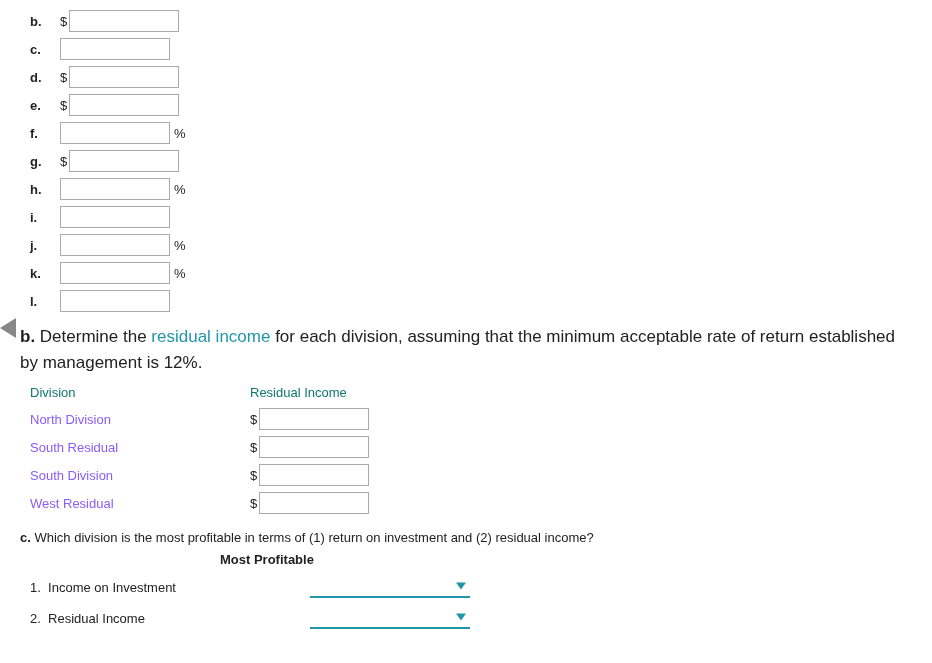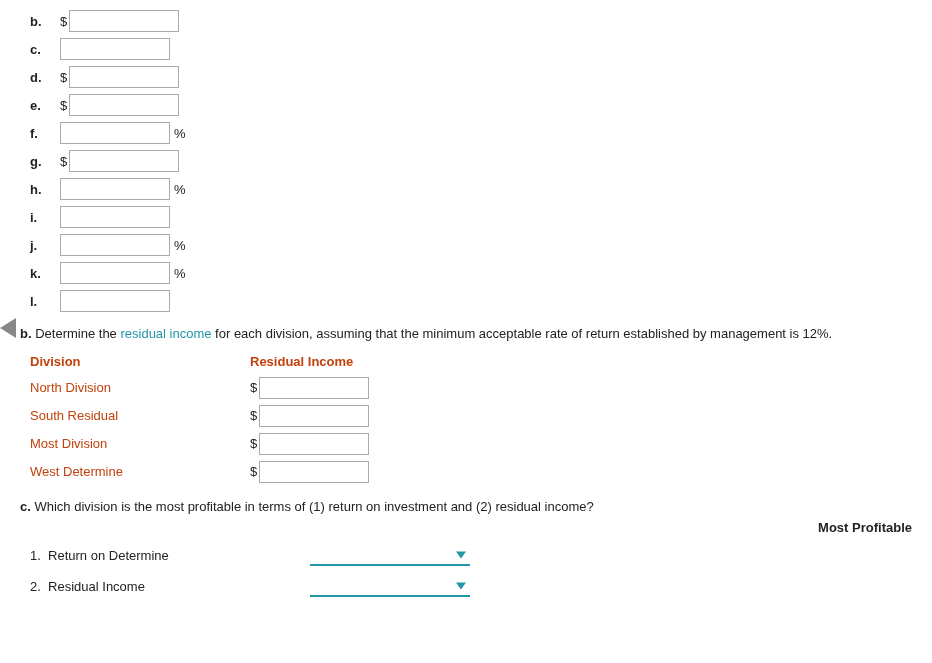--- a/index.html
+++ b/index.html
@@ -63,21 +63,21 @@
 
     .unit-label {
       margin-left: 4px;
       font-size: 13px;
       color: #222;
     }
 
     
     .section-b-instruction {
       margin: 12px 0 10px 0;
-      font-size: 13px;
+      font-size: 17px;
       line-height: 1.5;
     }
 
     .section-b-instruction b {
       font-weight: bold;
     }
 
     .residual-link {
       color: #2196a8;
       text-decoration: none;
@@ -89,43 +89,43 @@
       margin-bottom: 14px;
     }
 
     .division-table-header {
       display: flex;
       align-items: center;
       margin-bottom: 8px;
     }
 
     .division-col-header {
-      font-weight: bold;
-      font-size: 13px;
-      color: #c2410c;
+      font-weight: normal;
+      font-size: 13px;
+      color: #0f766e;
     }
 
     .division-name-col {
       width: 220px;
     }
 
     .residual-income-col {
       width: 160px;
     }
 
     .division-row {
       display: flex;
       align-items: center;
       margin-bottom: 6px;
     }
 
     .division-name {
       width: 220px;
       font-size: 13px;
-      color: #c2410c;
+      color: #8b5cf6;
     }
 
     .division-input-group {
       display: flex;
       align-items: center;
     }
 
     
     .section-c-instruction {
       font-size: 13px;
@@ -135,21 +135,21 @@
     .section-c-instruction b {
       font-weight: bold;
     }
 
     
     .most-profitable-section {
       margin-top: 4px;
     }
 
     .most-profitable-header {
-      text-align: right;
+      text-align: left;
       font-weight: bold;
       font-size: 13px;
       margin-bottom: 10px;
       padding-left: 200px;
     }
 
     .profitable-row {
       display: flex;
       align-items: center;
       margin-bottom: 10px;
@@ -294,46 +294,46 @@
 
     <div class="division-row">
       <span class="division-name">South Residual</span>
       <div class="division-input-group">
         <span class="dollar-sign">$</span>
         <input type="text" class="text-input" style="">
       </div>
     </div>
 
     <div class="division-row">
-      <span class="division-name">Most Division</span>
+      <span class="division-name">South Division</span>
       <div class="division-input-group">
         <span class="dollar-sign">$</span>
         <input type="text" class="text-input" style="">
       </div>
     </div>
 
     <div class="division-row">
-      <span class="division-name">West Determine</span>
+      <span class="division-name">West Residual</span>
       <div class="division-input-group">
         <span class="dollar-sign">$</span>
         <input type="text" class="text-input" style="">
       </div>
     </div>
   </div>
 
   <div class="section-c-instruction">
     <b>c.</b>
     <span>Which division is the most profitable in terms of (1) return on investment and (2) residual income?</span>
   </div>
 
   <div class="most-profitable-section">
     <div class="most-profitable-header">Most Profitable</div>
 
     <div class="profitable-row">
-      <span class="profitable-row-label">1.&nbsp;&nbsp;<span>Return on Determine</span></span>
+      <span class="profitable-row-label">1.&nbsp;&nbsp;<span>Income on Investment</span></span>
       <div class="dropdown-container">
         <select class="dropdown-select">
           <option value=""></option>
           <option value="North Division">North Division</option>
           <option value="South Division">South Division</option>
           <option value="East Division">East Division</option>
           <option value="West Division">West Division</option>
         </select>
         <div class="dropdown-arrow"></div>
       </div>

